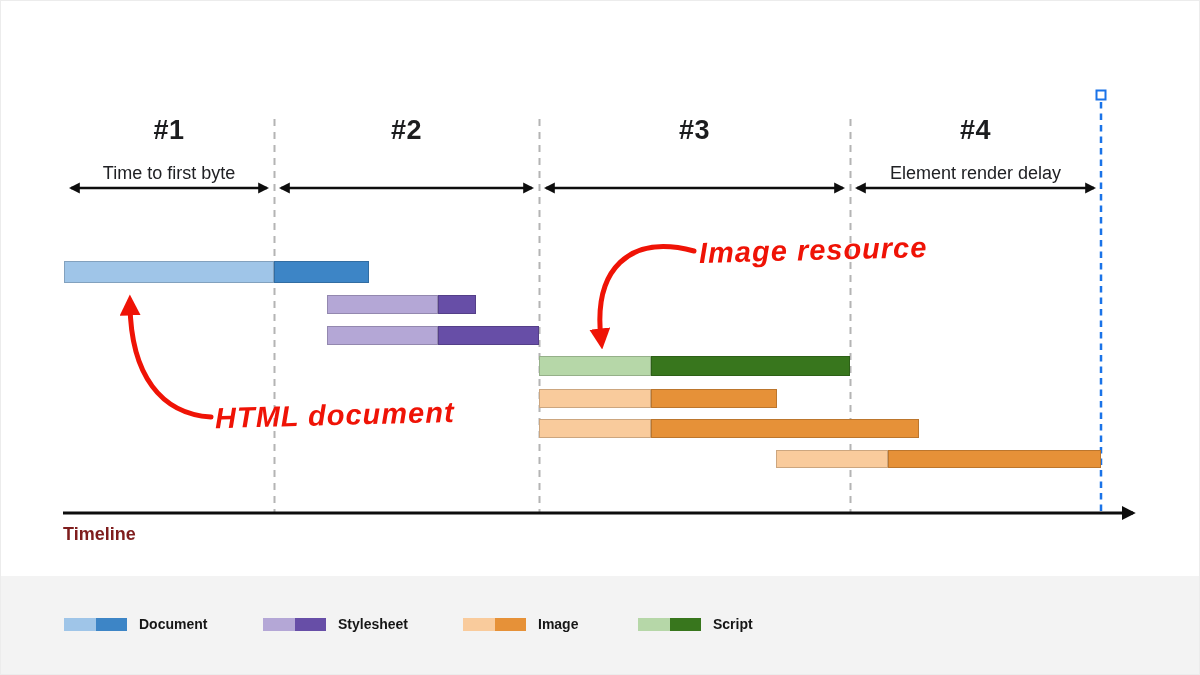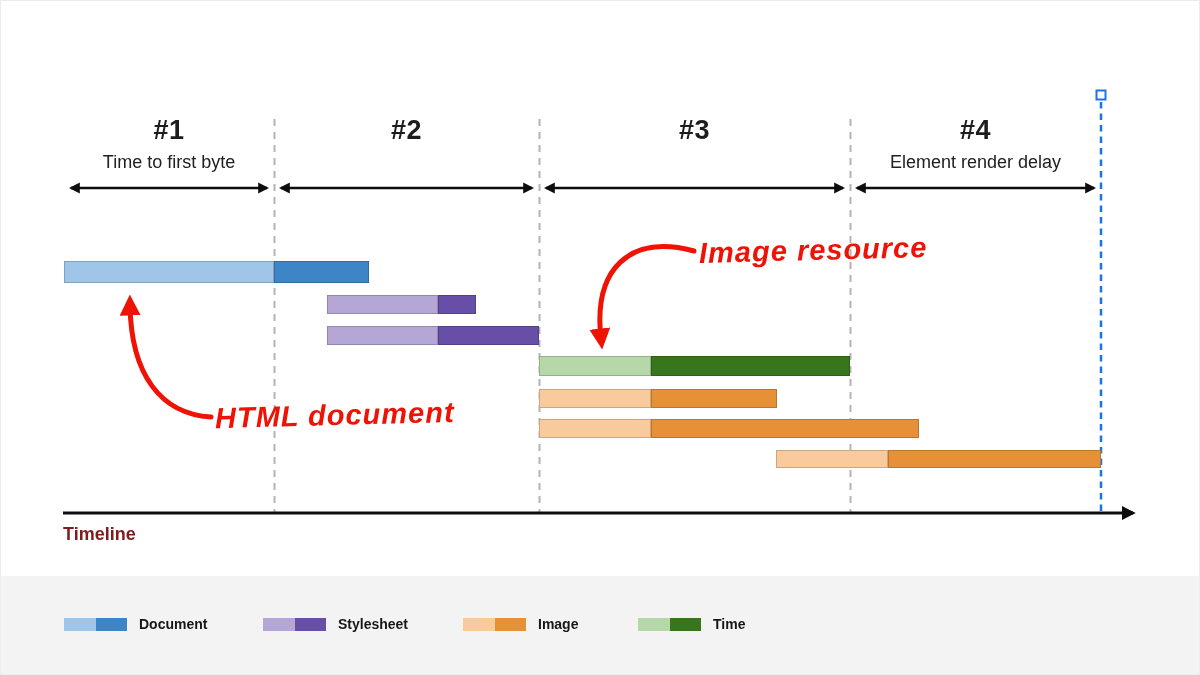--- a/index.html
+++ b/index.html
@@ -4,21 +4,21 @@
 <style>
   html,body{margin:0;padding:0;background:#fff;}
   .stage{
     position:relative;width:1200px;height:675px;background:#ffffff;
     border:1px solid #ececec;box-sizing:border-box;overflow:hidden;
     font-family:"Liberation Sans",sans-serif;color:#1c1d1f;
   }
   svg.layer{position:absolute;left:0;top:0;width:1200px;height:675px;pointer-events:none;}
   .phase{position:absolute;top:112px;height:72px;text-align:center;}
   .phase-number{font-size:27px;font-weight:700;line-height:34px;letter-spacing:.5px;}
-  .phase-label{font-size:18px;font-weight:500;line-height:22px;margin-top:4px;color:#202124;}
+  .phase-label{font-size:18px;font-weight:500;line-height:22px;margin-top:15px;color:#202124;}
   .lcp-label{
     position:absolute;top:40px;transform:translateX(-50%);
     font-size:40px;font-weight:700;letter-spacing:1px;color:#0e0e0e;
   }
   .timeline-label{position:absolute;font-size:18px;font-weight:600;color:#7f1d1d;}
   .bar-seg{position:absolute;box-sizing:border-box;border:1px solid rgba(0,0,0,0.18);}
   .annotation{
     position:absolute;font-style:italic;font-weight:700;font-size:29px;
     letter-spacing:1px;transform:rotate(-1.5deg);white-space:nowrap;
   }
@@ -124,15 +124,15 @@
         <span style="background: rgb(249, 203, 156);"></span>
         <span style="background: rgb(230, 145, 56);"></span>
       </span>
       <span class="legend-label">Image</span>
     </div>
     <div class="legend-item" style="left: 637px;">
       <span class="legend-swatch">
         <span style="background: rgb(182, 215, 168);"></span>
         <span style="background: rgb(56, 118, 29);"></span>
       </span>
-      <span class="legend-label">Time</span>
+      <span class="legend-label">Script</span>
     </div>
   </div>
 
 </body></html>

